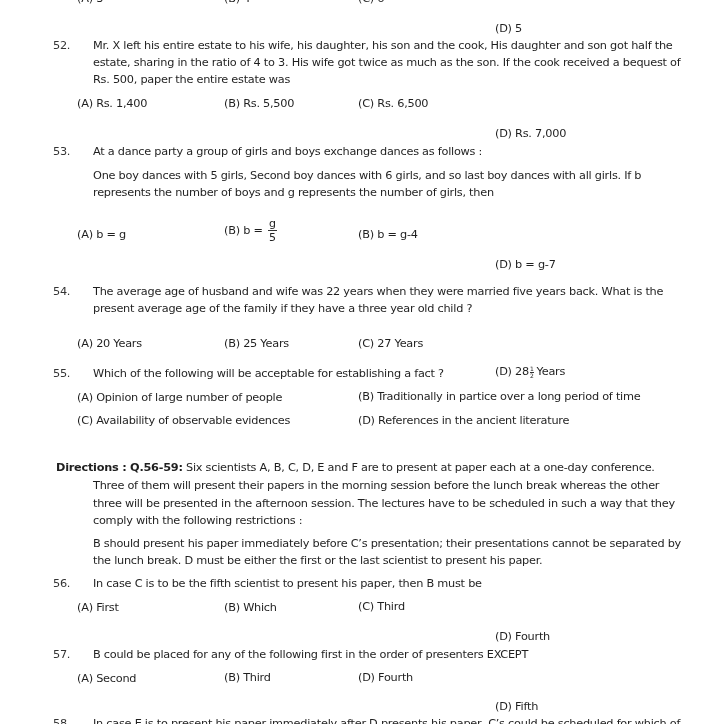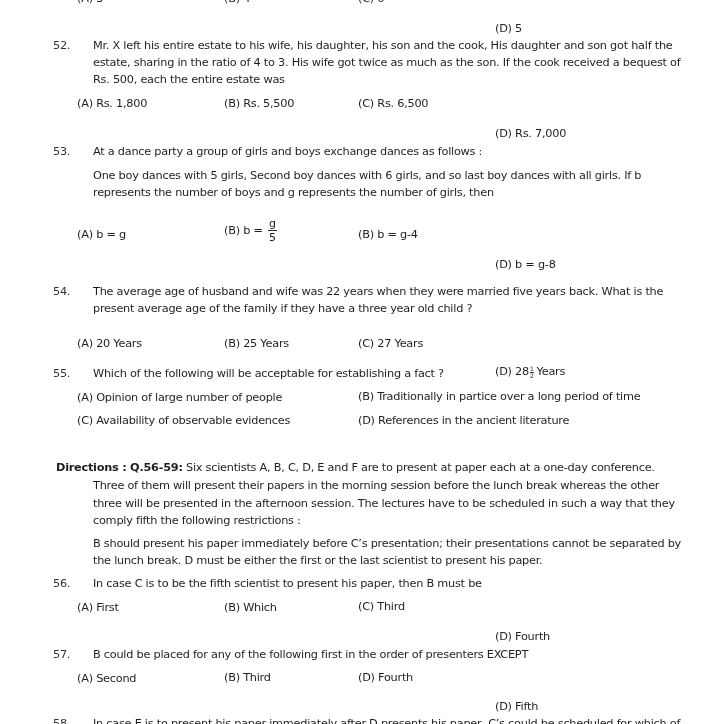--- a/index.html
+++ b/index.html
@@ -94,42 +94,42 @@
     <div class="opt c1 cut-top">(A) 3</div>
     <div class="opt c2 cut-top">(B) 4</div>
     <div class="opt c3 cut-top">(C) 6</div>
     <div class="opt c4 cut-top">(D) 5</div>
   </div>
 
   <div>
     <div class="line qnum" style="top:39px">52.</div>
     <div class="line qtext" style="top:39px">Mr. X left his entire estate to his wife, his daughter, his son and the  cook, His daughter and son got half the</div>
     <div class="line qtext" style="top:56px">estate, sharing in the ratio of 4 to 3. His wife got twice as much as the son. If the cook received a bequest of</div>
-    <div class="line qtext" style="top:73px">Rs. 500, each the entire estate was</div>
-    <div class="opt c1" style="top:97px">(A) Rs. 1,800</div>
+    <div class="line qtext" style="top:73px">Rs. 500, paper the entire estate was</div>
+    <div class="opt c1" style="top:97px">(A) Rs. 1,400</div>
     <div class="opt c2" style="top:97px">(B) Rs. 5,500</div>
     <div class="opt c3" style="top:97px">(C) Rs. 6,500</div>
     <div class="opt c4" style="top:97px">(D) Rs. 7,000</div>
   </div>
 
   <div>
     <div class="line qnum" style="top:145px">53.</div>
     <div class="line qtext" style="top:145px">At a dance party a group of girls and boys exchange dances as follows :</div>
     <div class="line qtext" style="top:169px">One boy dances with 5 girls, Second boy dances with 6 girls, and so last boy dances with all girls. If b</div>
     <div class="line qtext" style="top:186px">represents the number of boys and g represents the number of girls, then</div>
     <div class="opt c1" style="top:228px">(A) b = g</div>
     <div class="opt c2" style="top:218px; line-height:12px;">
       <span style="vertical-align:middle">(B) b =</span>
       <span class="frac">
         <span class="num">g</span>
         <span class="den">5</span>
       </span>
     </div>
     <div class="opt c3" style="top:228px">(B) b = g-4</div>
-    <div class="opt c4" style="top:228px">(D) b = g-8</div>
+    <div class="opt c4" style="top:228px">(D) b = g-7</div>
   </div>
 
   <div>
     <div class="line qnum" style="top:285px">54.</div>
     <div class="line qtext" style="top:285px">The average age of husband and wife was 22 years when they were married five years back. What is the</div>
     <div class="line qtext" style="top:302px">present average age of the family if they have a three year old child ?</div>
     <div class="opt c1" style="top:337px">(A) 20 Years</div>
     <div class="opt c2" style="top:337px">(B) 25 Years</div>
     <div class="opt c3" style="top:337px">(C) 27 Years</div>
     <div class="opt c4" style="top:335px">
@@ -146,21 +146,21 @@
     <div class="opt wide2" style="top:414px">(D) References in the ancient literature</div>
   </div>
 
   <div>
     <div class="line dir-head" style="top:461px">
       <span class="bold">Directions : Q.56-59:</span>
       <span>Six scientists A, B, C, D, E and F are to present at paper each at a one-day conference.</span>
     </div>
     <div class="line qtext" style="top:479px">Three of them will present their papers in the morning session before the lunch break whereas the other</div>
     <div class="line qtext" style="top:497px">three will be presented in the afternoon session. The lectures have to be scheduled in such a way that they</div>
-    <div class="line qtext" style="top:514px">comply fifth the following restrictions :</div>
+    <div class="line qtext" style="top:514px">comply with the following restrictions :</div>
     <div class="line qtext" style="top:537px">B should present his paper immediately before C’s presentation; their presentations cannot be separated by</div>
     <div class="line qtext" style="top:554px">the lunch break. D must be either the first or the last scientist to present his paper.</div>
   </div>
 
   <div>
     <div class="line qnum" style="top:577px">56.</div>
     <div class="line qtext" style="top:577px">In case C is to be the fifth scientist to present his paper, then B must be</div>
     <div class="opt c1" style="top:601px">(A) First</div>
     <div class="opt c2" style="top:601px">(B) Which</div>
     <div class="opt c3" style="top:600px">(C) Third</div>

